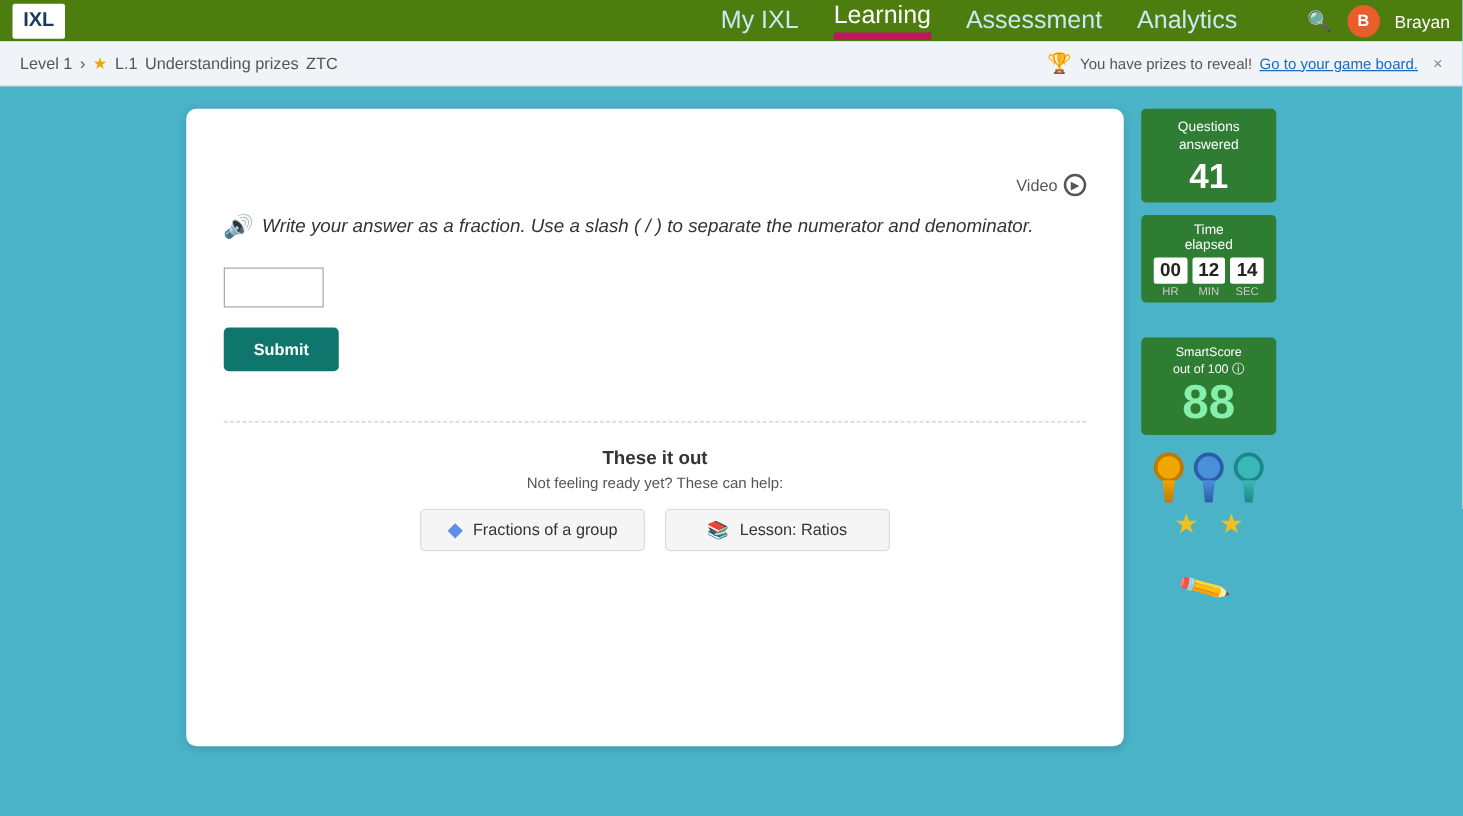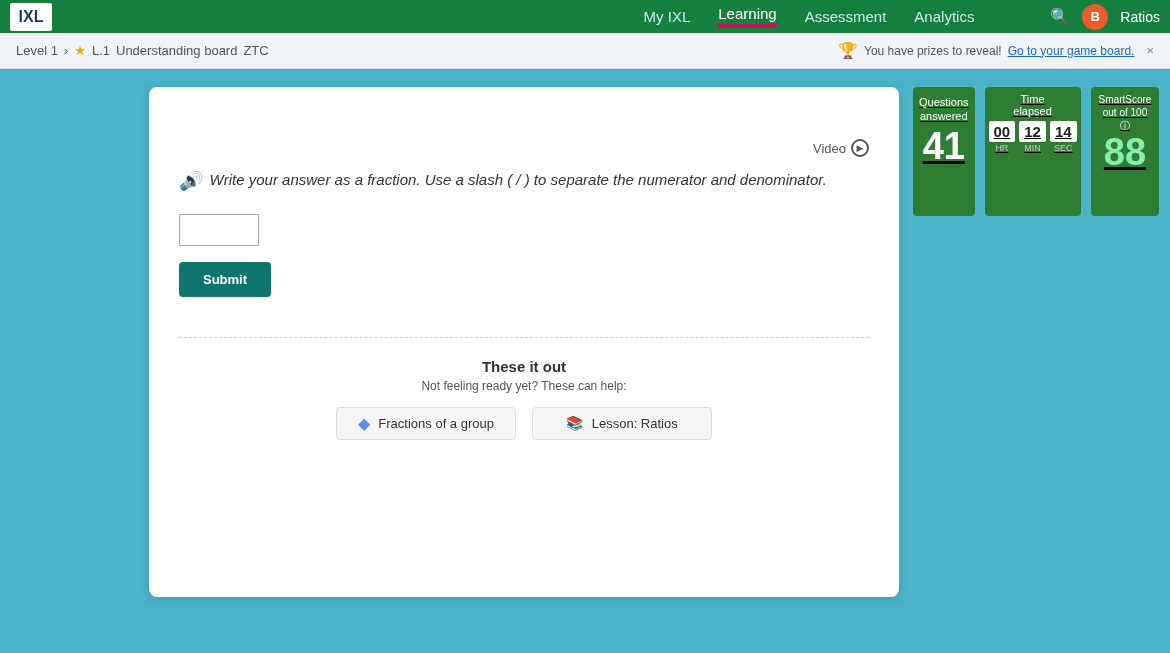--- a/index.html
+++ b/index.html
@@ -7,26 +7,26 @@
       font-family: Arial, sans-serif;
       background: #4ab3c8;
       width: 1170px;
       height: 653px;
       overflow: hidden;
       position: relative;
     }
 
     
     .top-nav {
-      background: #15803d;
+      background: #4d7c0f;
       height: 33px;
       display: flex;
       align-items: center;
       padding: 0 10px;
-      gap: 46px;
+      gap: 26px;
     }
     .logo-box {
       background: #fff;
       width: 42px;
       height: 28px;
       display: flex;
       align-items: center;
       justify-content: center;
       font-weight: bold;
       font-size: 16px;
@@ -34,27 +34,27 @@
       border-radius: 2px;
     }
     .nav-spacer { flex: 1; }
     .nav-links {
       display: flex;
       gap: 28px;
       align-items: center;
     }
     .nav-link {
       color: #cde8f5;
-      font-size: 15px;
+      font-size: 20px;
       cursor: pointer;
       text-decoration: none;
     }
     .nav-link.active {
       color: #fff;
-      border-bottom: 4px solid #be185d;
+      border-bottom: 6px solid #be185d;
       padding-bottom: 2px;
     }
     .nav-right {
       display: flex;
       align-items: center;
       gap: 12px;
       margin-left: 30px;
     }
     .search-icon-nav {
       color: #cde8f5;
@@ -245,38 +245,37 @@
     .book-icon {
       color: #4caf50;
       font-size: 14px;
     }
 
     
     .side-panel {
       width: 108px;
       margin-left: 14px;
       display: flex;
-      flex-direction: row;
+      flex-direction: column;
       gap: 10px;
-      text-decoration: underline;
     }
 
     .questions-answered-box {
       background: #2e7d32;
       color: #fff;
       border-radius: 4px;
       text-align: center;
       padding: 8px 6px 6px;
     }
     .qa-label {
       font-size: 11px;
       line-height: 1.3;
     }
     .qa-number {
-      font-size: 38px;
+      font-size: 28px;
       font-weight: bold;
       line-height: 1.1;
       margin-top: 2px;
     }
 
     .time-box {
       background: #2e7d32;
       color: #fff;
       border-radius: 4px;
       text-align: center;
@@ -308,20 +307,21 @@
       display: block;
       margin-top: 1px;
     }
 
     .smartscore-box {
       background: #2e7d32;
       color: #fff;
       border-radius: 4px;
       text-align: center;
       padding: 6px 8px 4px;
+      margin-top: 18px;
     }
     .ss-label { font-size: 10px; line-height: 1.3; }
     .ss-number {
       font-size: 38px;
       font-weight: bold;
       color: #86efac;
       line-height: 1.1;
     }
 
     
@@ -404,30 +404,30 @@
   <div class="nav-spacer"></div>
   <div class="nav-links">
     <a class="nav-link">My IXL</a>
     <a class="nav-link active">Learning</a>
     <a class="nav-link">Assessment</a>
     <a class="nav-link">Analytics</a>
   </div>
   <div class="nav-right">
     <span class="search-icon-nav">🔍</span>
     <div class="user-badge">B</div>
-    <span class="user-name">Ratios</span>
+    <span class="user-name">Brayan</span>
   </div>
 </div>
 
 <div class="breadcrumb-bar">
   <span>Level 1</span>
   <span>›</span>
   <span class="star-icon">★</span>
   <span>L.1</span>
-  <span>Understanding board</span>
+  <span>Understanding prizes</span>
   <span>ZTC</span>
   <span class="trophy-icon">🏆</span>
   <span class="prize-text">You have prizes to reveal!</span>
   <a class="prize-link">Go to your game board.</a>
   <span class="close-x">×</span>
 </div>
 
 <div class="main-area">
 
   <div class="question-card">

